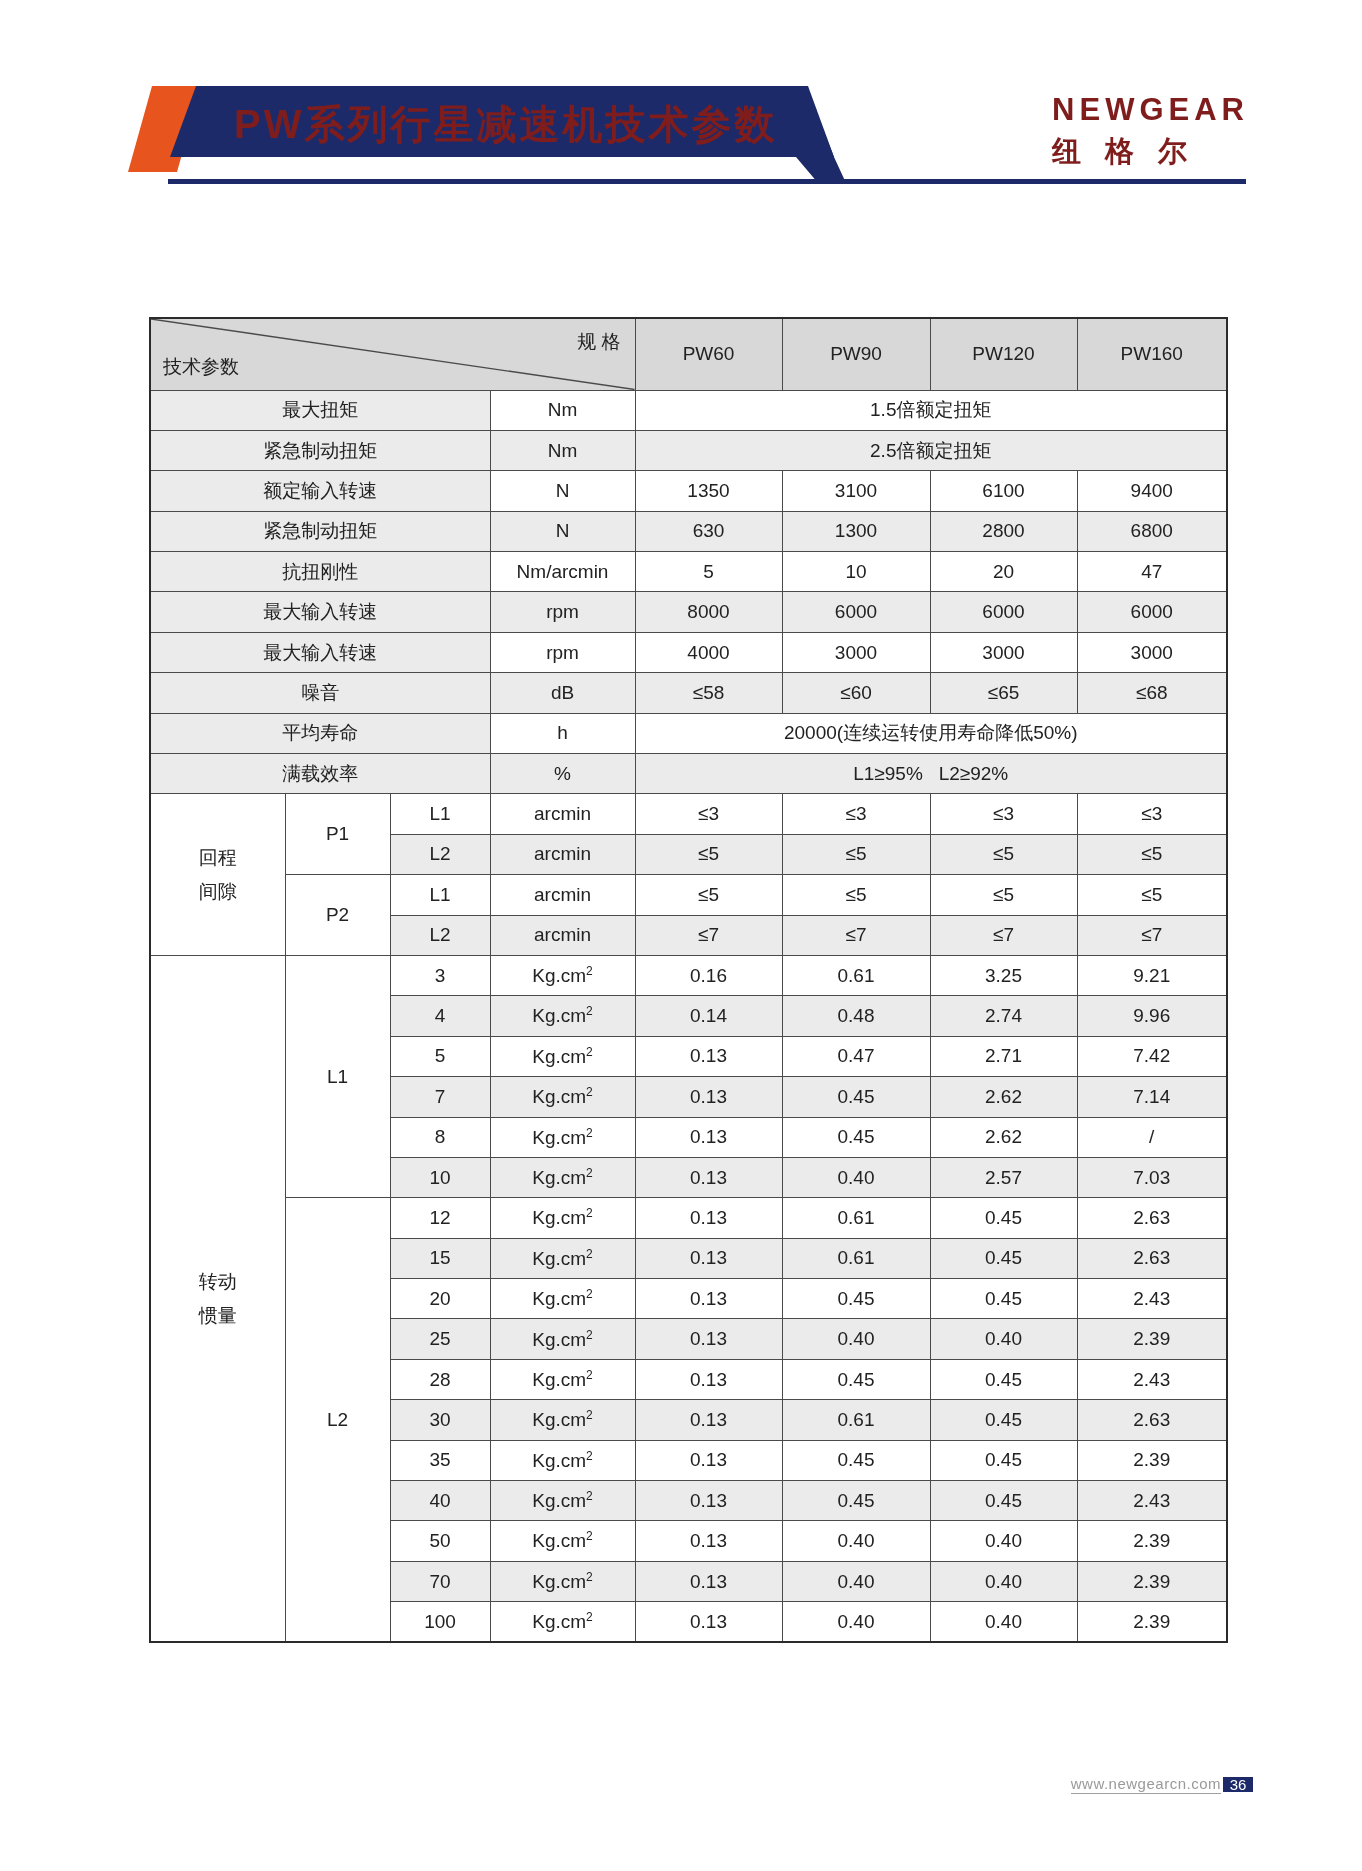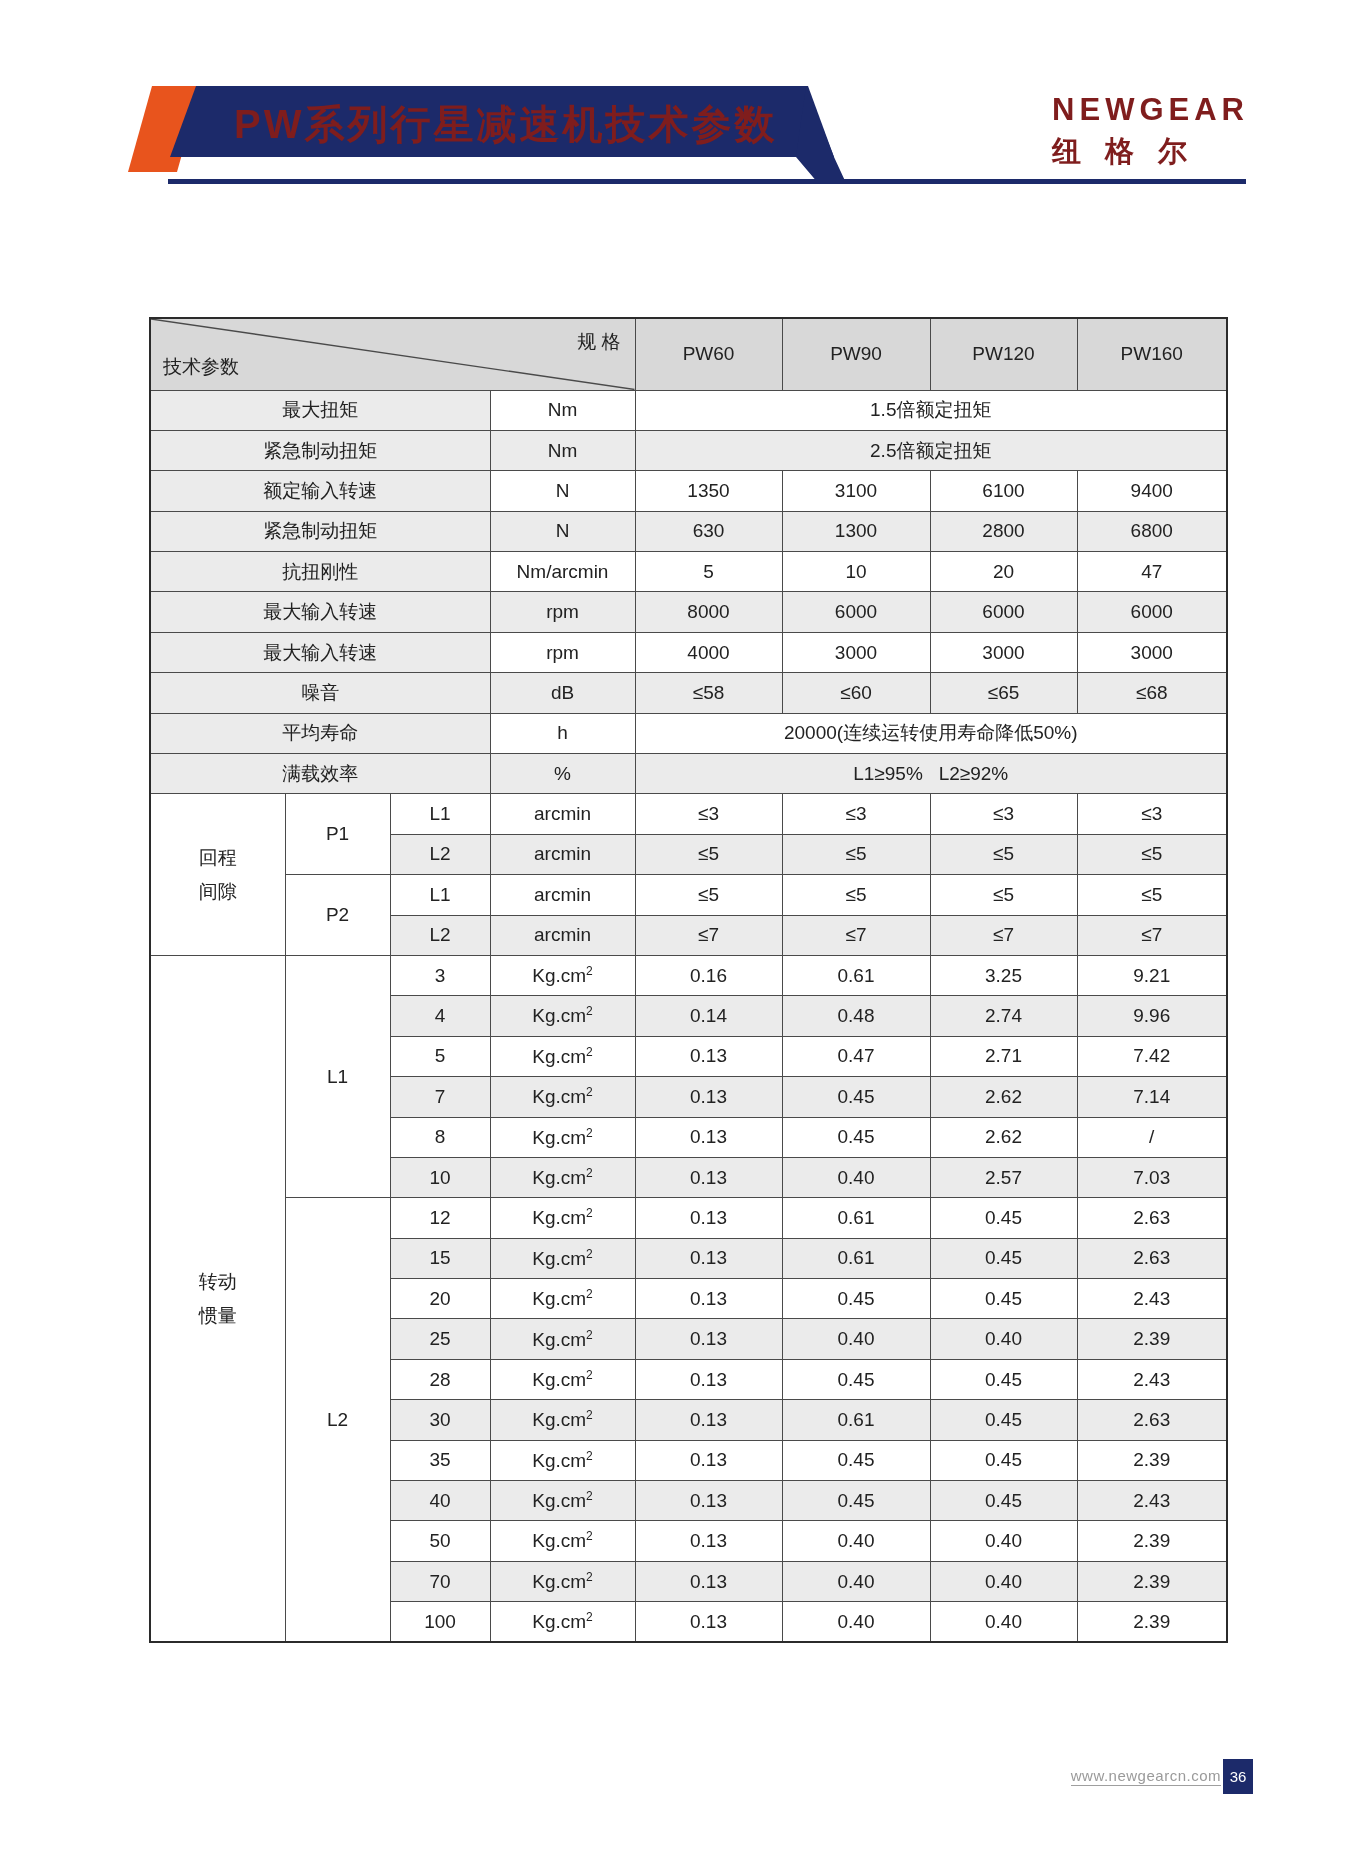--- a/index.html
+++ b/index.html
@@ -30,21 +30,21 @@
   td.diag{position:relative;background:#d8d8d8;}
   td.diag svg{position:absolute;left:0;top:0;width:100%;height:100%;}
   .corner-tr{position:absolute;right:14px;top:10px;font-size:19px;}
   .corner-bl{position:absolute;left:12px;bottom:10px;font-size:19px;}
   sup{font-size:12px;}
   .two-line{line-height:34px;}
   
   #footer{right:109px;bottom:77px;display:flex;align-items:center;z-index:3;}
   #footer-url{font-size:15px;color:#9a9a9a;border-bottom:1.5px solid #9f9f9f;
               padding-bottom:1px;letter-spacing:0.5px;text-align:right;}
-  #footer-page{background:#1c2a6a;color:#ffffff;font-size:15px;width:30px;height:35px;
+  #footer-page{background:#1c2a6a;color:#ffffff;font-size:15px;width:30px;height:15px;
                display:flex;align-items:center;justify-content:center;margin-left:2px;}
 </style>
 </head>
 <body>
 
 <svg id="banner-svg" class="abs" viewBox="0 0 1362 230" xmlns="http://www.w3.org/2000/svg">
   <polygon points="152,86 201,86 177,172 128,172" fill="#e8541d"></polygon>
   <polygon points="196,86 808,86 834,157 170,157" fill="#1c2a6a"></polygon>
   <polygon points="806,86 834,157 846,183 818,183 796,157" fill="#1c2a6a"></polygon>
   <rect x="168" y="179" width="1078" height="5" fill="#1c2a6a"></rect>

